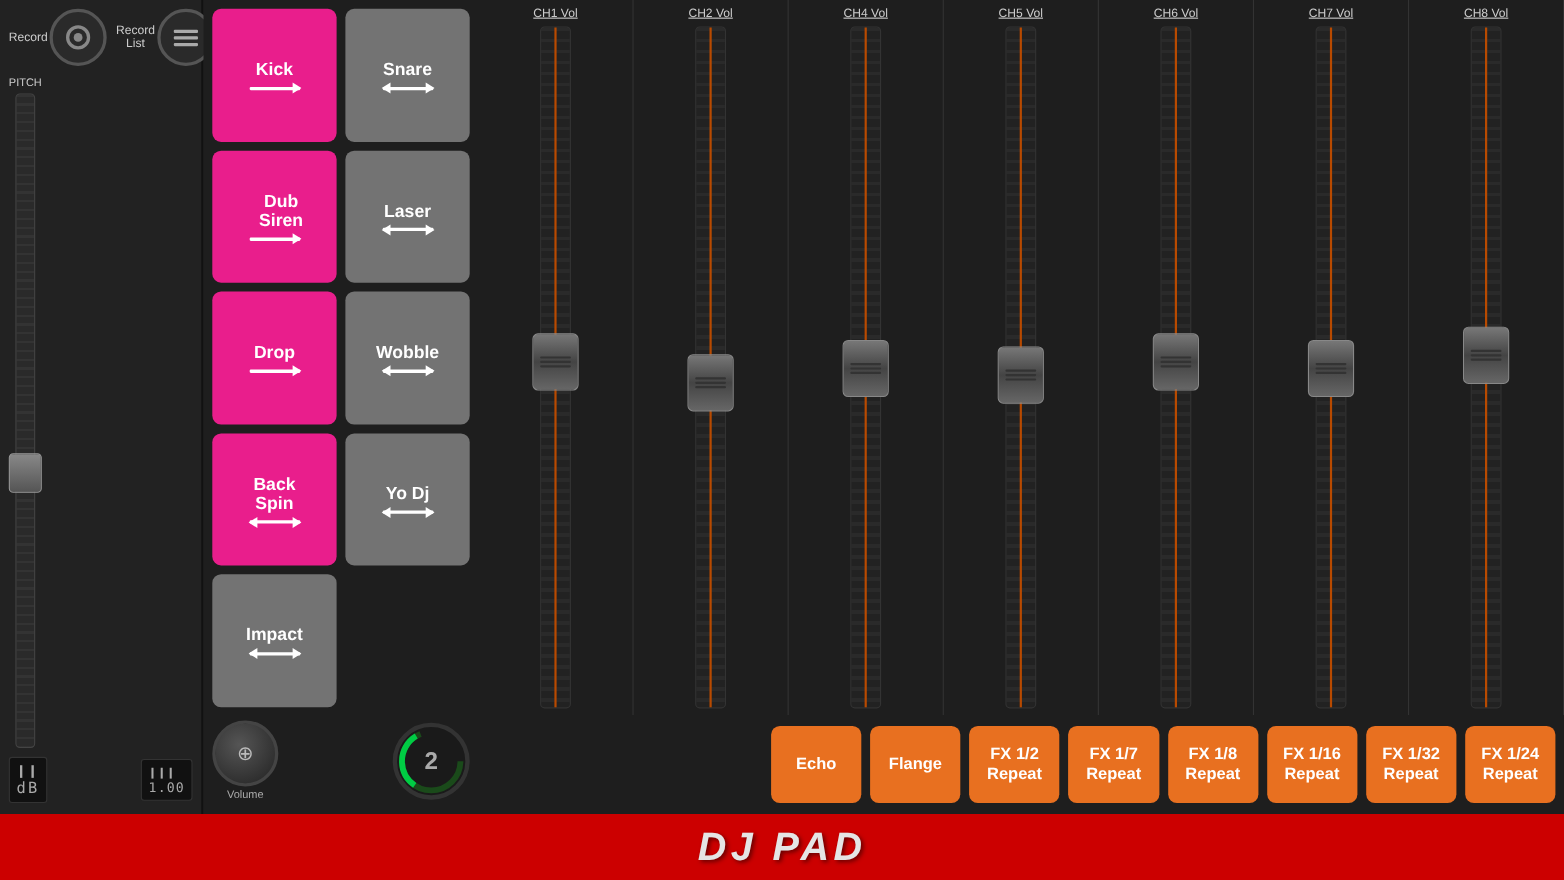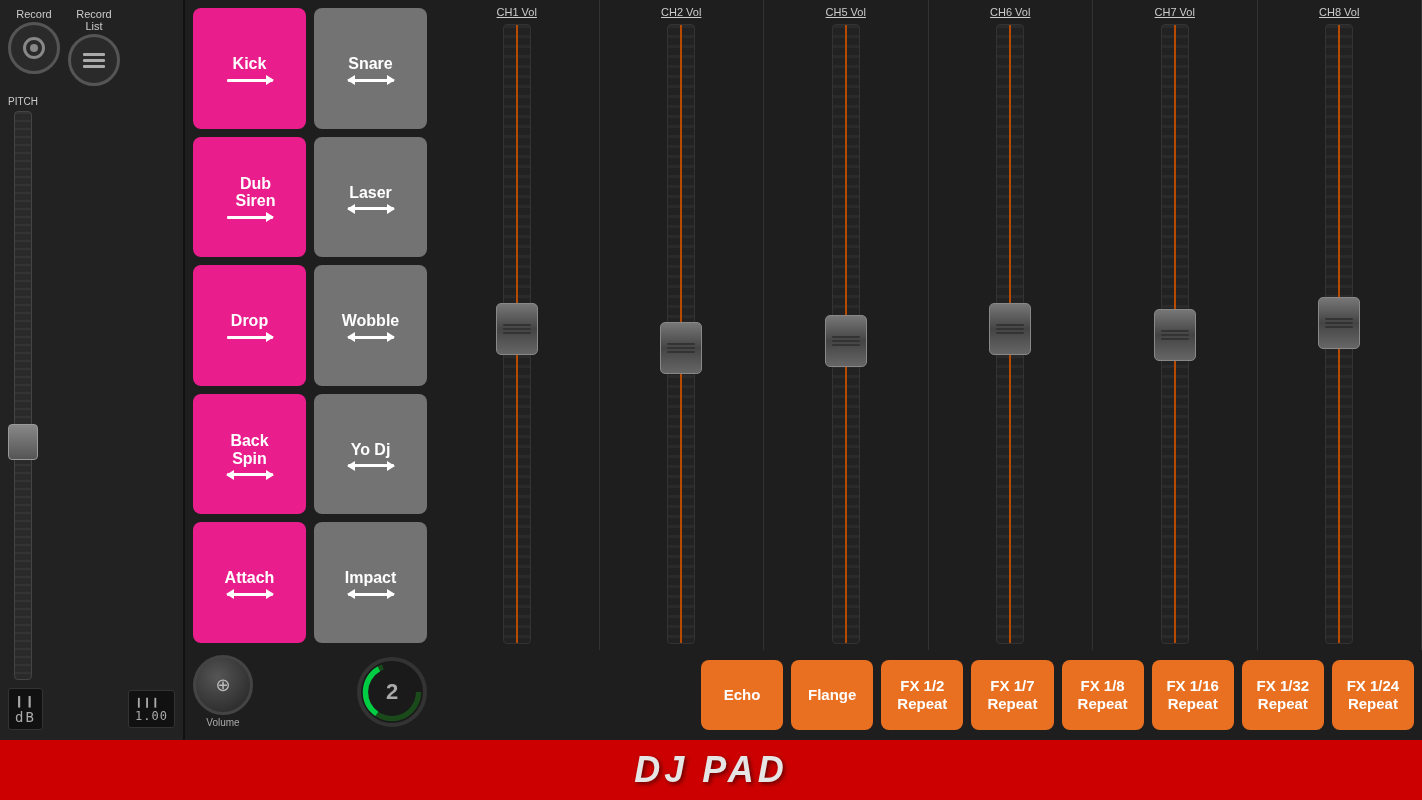--- a/index.html
+++ b/index.html
@@ -28,21 +28,21 @@
       border-right: 2px solid #111;
     }
     .top-controls {
       display: flex;
       gap: 8px;
       align-items: flex-start;
       justify-content: flex-start;
     }
     .record-section, .record-list-section {
       display: flex;
-      flex-direction: column;
+      flex-direction: row;
       align-items: center;
       gap: 2px;
     }
     .ctrl-label {
       color: #ccc;
       font-size: 11px;
       text-align: center;
     }
     .round-btn {
       width: 52px;
@@ -488,29 +488,20 @@
         </button>
         <button class="pad-btn hot-pink">
           <div class="pad-btn-label" style="white-space: pre-line;">Yo Dj</div>
           <div style="display: flex; align-items: center; color: white; font-size: 20px;">
             <div style="width: 46px; height: 3px; background: white; border-radius: 1px; position: relative;">
               <div style="position: absolute; left: -1px; top: 50%; transform: translateY(-50%); border-right: 8px solid white; border-top: 5px solid transparent; border-bottom: 5px solid transparent;"></div>
               <div style="position: absolute; right: -1px; top: 50%; transform: translateY(-50%); border-left: 8px solid white; border-top: 5px solid transparent; border-bottom: 5px solid transparent;"></div>
             </div>
           </div>
         </button>
-        <button class="pad-btn pink">
-          <div class="pad-btn-label" style="white-space: pre-line;">Attach</div>
-          <div style="display: flex; align-items: center; color: white; font-size: 20px;">
-            <div style="width: 46px; height: 3px; background: white; border-radius: 1px; position: relative;">
-              <div style="position: absolute; left: -1px; top: 50%; transform: translateY(-50%); border-right: 8px solid white; border-top: 5px solid transparent; border-bottom: 5px solid transparent;"></div>
-              <div style="position: absolute; right: -1px; top: 50%; transform: translateY(-50%); border-left: 8px solid white; border-top: 5px solid transparent; border-bottom: 5px solid transparent;"></div>
-            </div>
-          </div>
-        </button>
         <button class="pad-btn hot-pink">
           <div class="pad-btn-label" style="white-space: pre-line;">Impact</div>
           <div style="display: flex; align-items: center; color: white; font-size: 20px;">
             <div style="width: 46px; height: 3px; background: white; border-radius: 1px; position: relative;">
               <div style="position: absolute; left: -1px; top: 50%; transform: translateY(-50%); border-right: 8px solid white; border-top: 5px solid transparent; border-bottom: 5px solid transparent;"></div>
               <div style="position: absolute; right: -1px; top: 50%; transform: translateY(-50%); border-left: 8px solid white; border-top: 5px solid transparent; border-bottom: 5px solid transparent;"></div>
             </div>
           </div>
         </button>
       </div>
@@ -544,20 +535,31 @@
               <div class="fader-thumb-groove"></div>
               <div class="fader-thumb-groove"></div>
             </div>
           </div>
         </div>
         <div class="channel-strip">
           <div class="channel-label">CH2 Vol</div>
           <div class="fader-track">
             <div class="fader-center-line"></div>
             <div class="fader-thumb" style="top: 48%;">
+              <div class="fader-thumb-groove"></div>
+              <div class="fader-thumb-groove"></div>
+              <div class="fader-thumb-groove"></div>
+            </div>
+          </div>
+        </div>
+        <div class="channel-strip">
+          <div class="channel-label">CH4 Vol</div>
+          <div class="fader-track">
+            <div class="fader-center-line"></div>
+            <div class="fader-thumb" style="top: 46%;">
               <div class="fader-thumb-groove"></div>
               <div class="fader-thumb-groove"></div>
               <div class="fader-thumb-groove"></div>
             </div>
           </div>
         </div>
         <div class="channel-strip">
           <div class="channel-label">CH5 Vol</div>
           <div class="fader-track">
             <div class="fader-center-line"></div>

